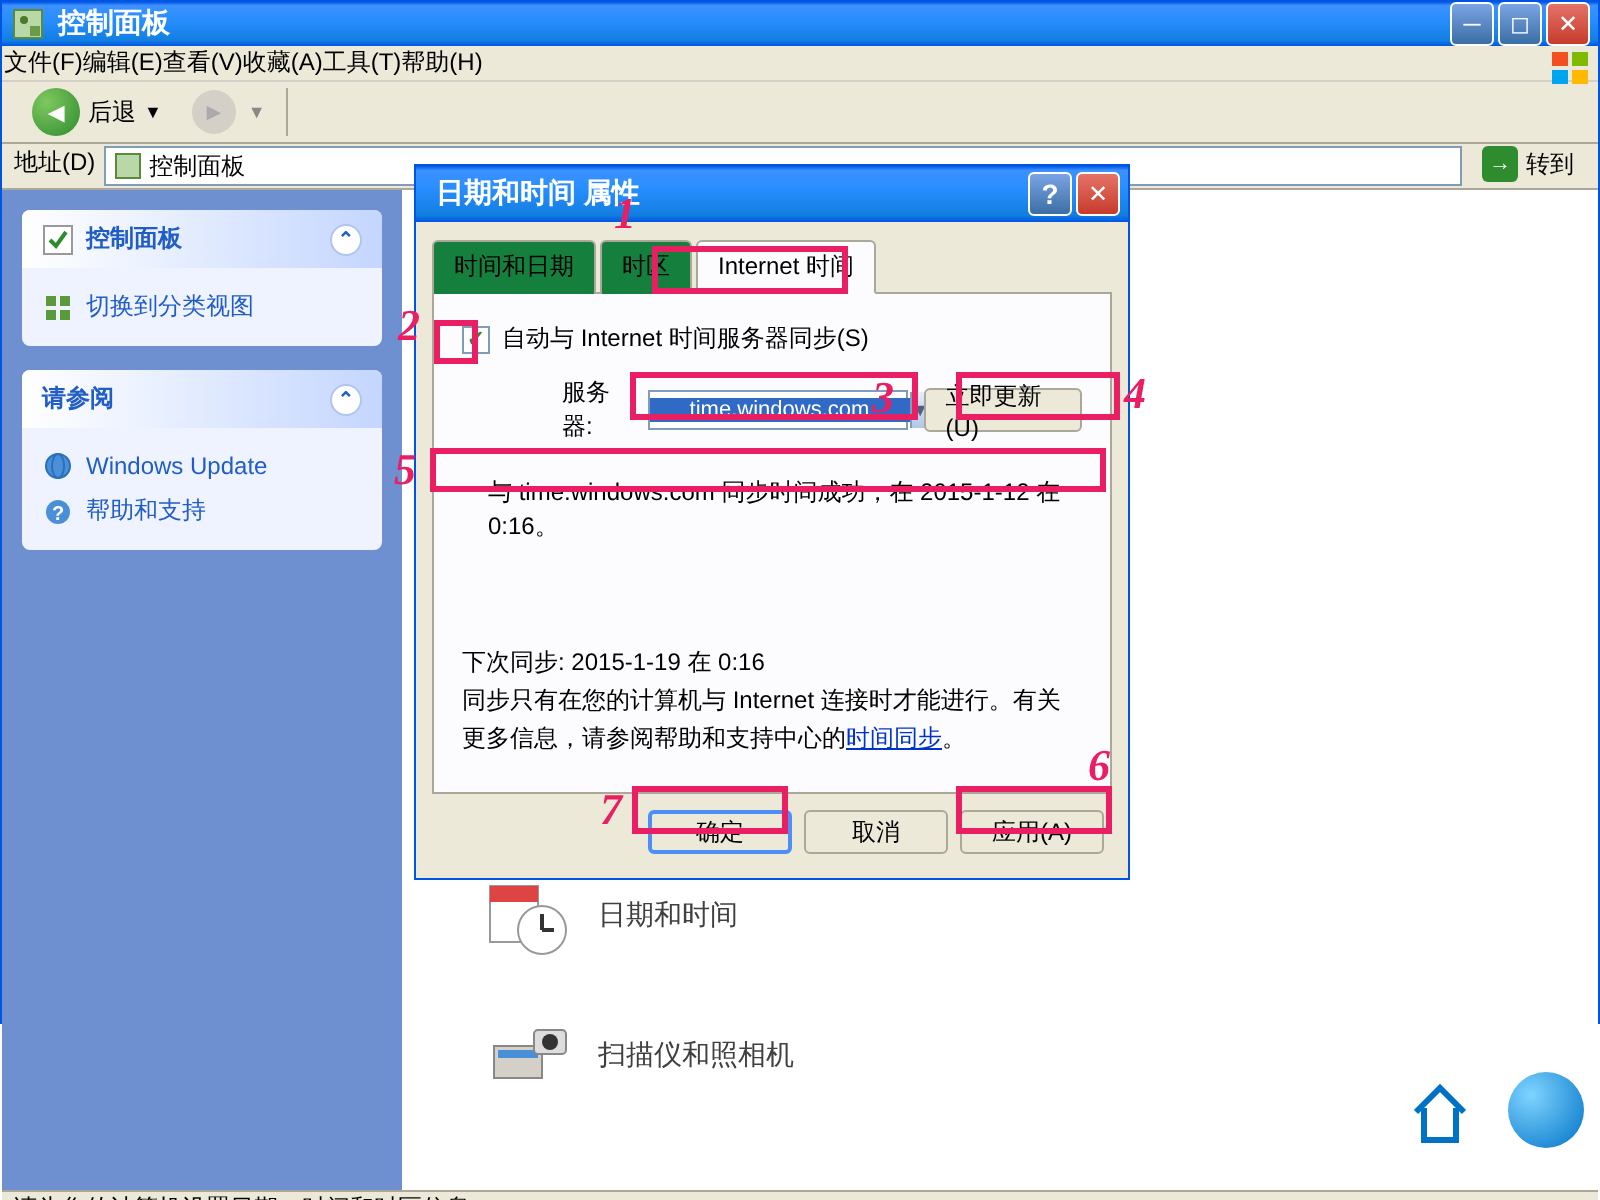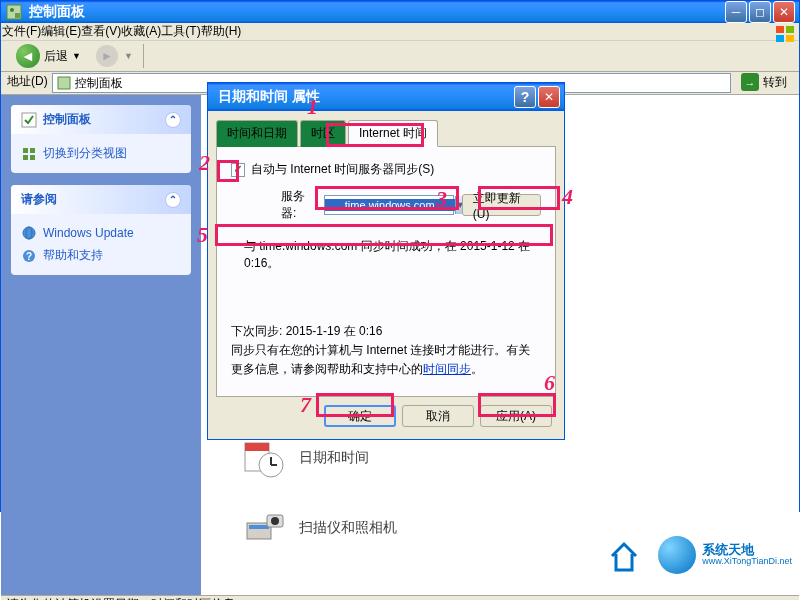--- a/index.html
+++ b/index.html
@@ -294,17 +294,13 @@
 <div class="annotation" style="left:316px; top:393px; width:78px; height:24px;"></div>
 <div class="annotation-num" style="left:300px; top:392px;">7</div>
 
 <div class="watermark">
   <div style="position:relative;width:42px;height:42px;">
     <svg width="42" height="42" viewBox="0 0 42 42">
         <path d="M2 22 L14 10 L26 22 M6 20 L6 36 L22 36 L22 20" fill="none" stroke="#0072c6" stroke-width="3"></path>
       </svg>
   </div>
   <div class="globe"></div>
-  <div class="text">
-    <span class="cn">系统天地</span>
-    <span class="en">www.XiTongTianDi.net</span>
-  </div>
 </div>
 
 </body></html>

